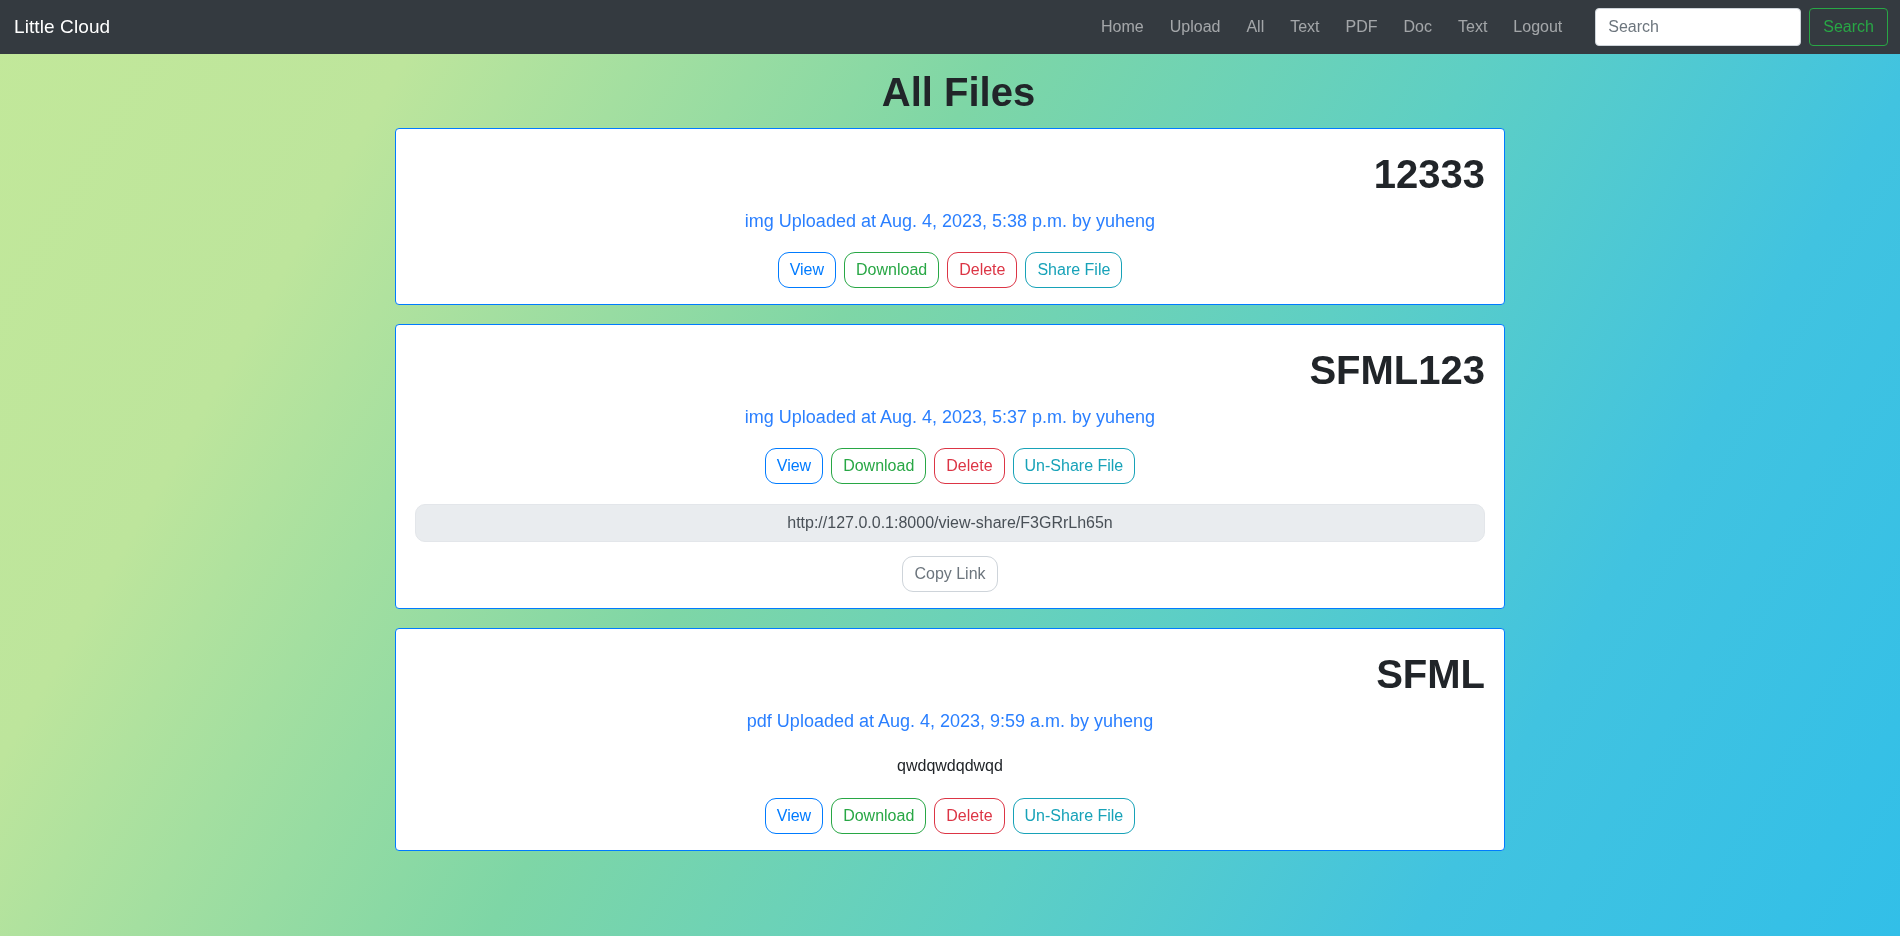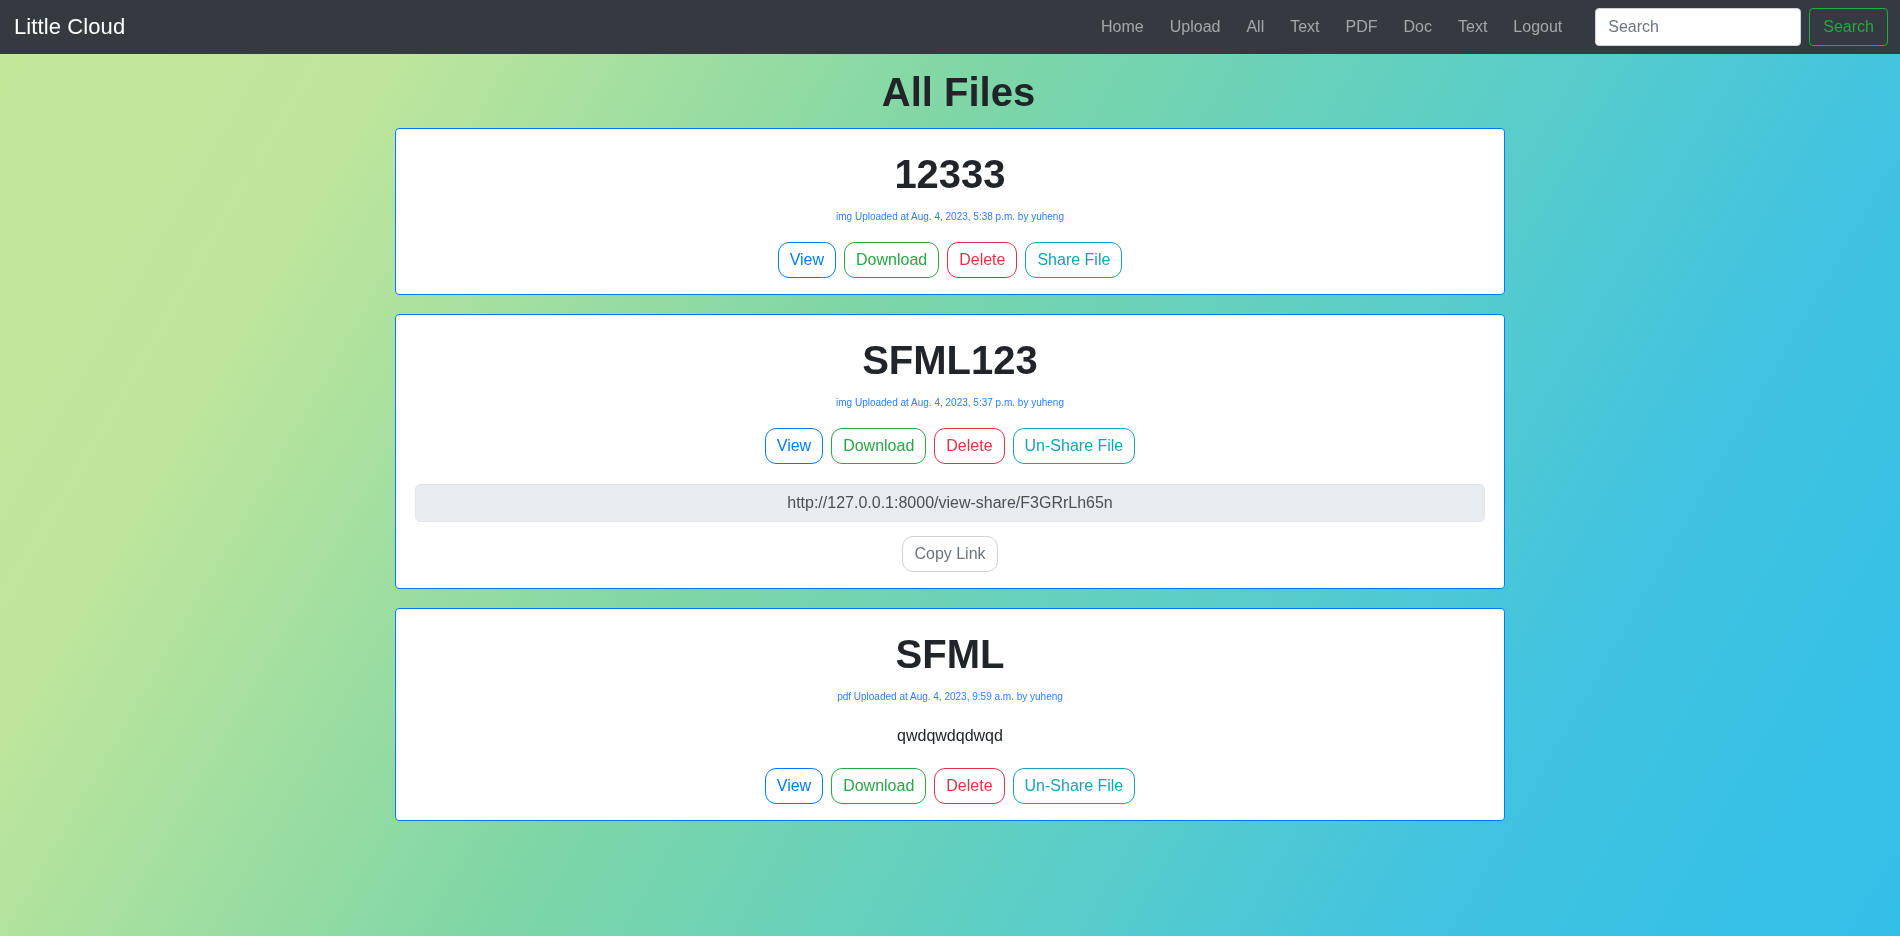--- a/index.html
+++ b/index.html
@@ -21,21 +21,21 @@
   .navbar {
     height: 54px;
     background: #343a40;
     display: flex;
     align-items: center;
     padding: 0 12px 0 14px;
     width: 100%;
   }
   .brand {
     color: #ffffff;
-    font-size: 22px;
+    font-size: 19px;
     letter-spacing: .1px;
     white-space: nowrap;
     cursor: pointer;
   }
   .nav-spacer { flex: 1 1 auto; }
   .nav-links {
     display: flex;
     align-items: center;
     gap: 0px;
   }
@@ -94,30 +94,30 @@
 
   
   .card {
     background: #ffffff;
     border: 1px solid #007bff;
     border-radius: 4px;
     margin-bottom: 19px;
     padding: 18px 19px 16px 19px;
   }
   .card-title {
-    text-align: center;
+    text-align: right;
     font-size: 40px;
     font-weight: bold;
     line-height: 1.2;
     margin: 3px 0 0 0;
     color: #212529;
   }
   .card-meta {
     text-align: center;
-    font-size: 10px;
+    font-size: 18px;
     color: #2a7fff;
     margin-top: 13px;
     text-decoration: none;
     display: block;
     cursor: pointer;
   }
   .card-desc {
     text-align: center;
     font-size: 16px;
     color: #212529;
@@ -147,21 +147,21 @@
   .btn-view    { color:#007bff; border-color:#007bff; }
   .btn-download{ color:#28a745; border-color:#28a745; }
   .btn-delete  { color:#dc3545; border-color:#dc3545; }
   .btn-share   { color:#17a2b8; border-color:#17a2b8; }
   .btn-copy    { color:#6c757d; border-color:#ced4da; background:#fff; }
 
   .share-link-box {
     margin-top: 20px;
     background: #e9ecef;
     border: 1px solid #e3e6ea;
-    border-radius: 5px;
+    border-radius: 10px;
     height: 38px;
     display: flex;
     align-items: center;
     justify-content: center;
     font-size: 16px;
     color: #495057;
     font-family: inherit;
     width: 100%;
     cursor: text;
   }

